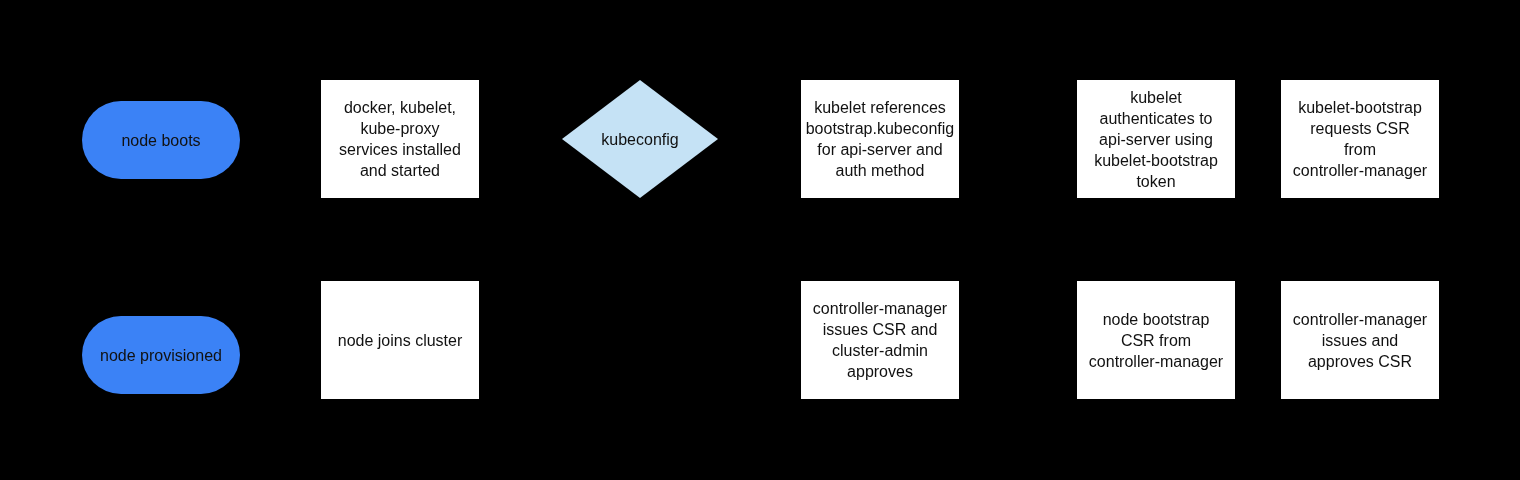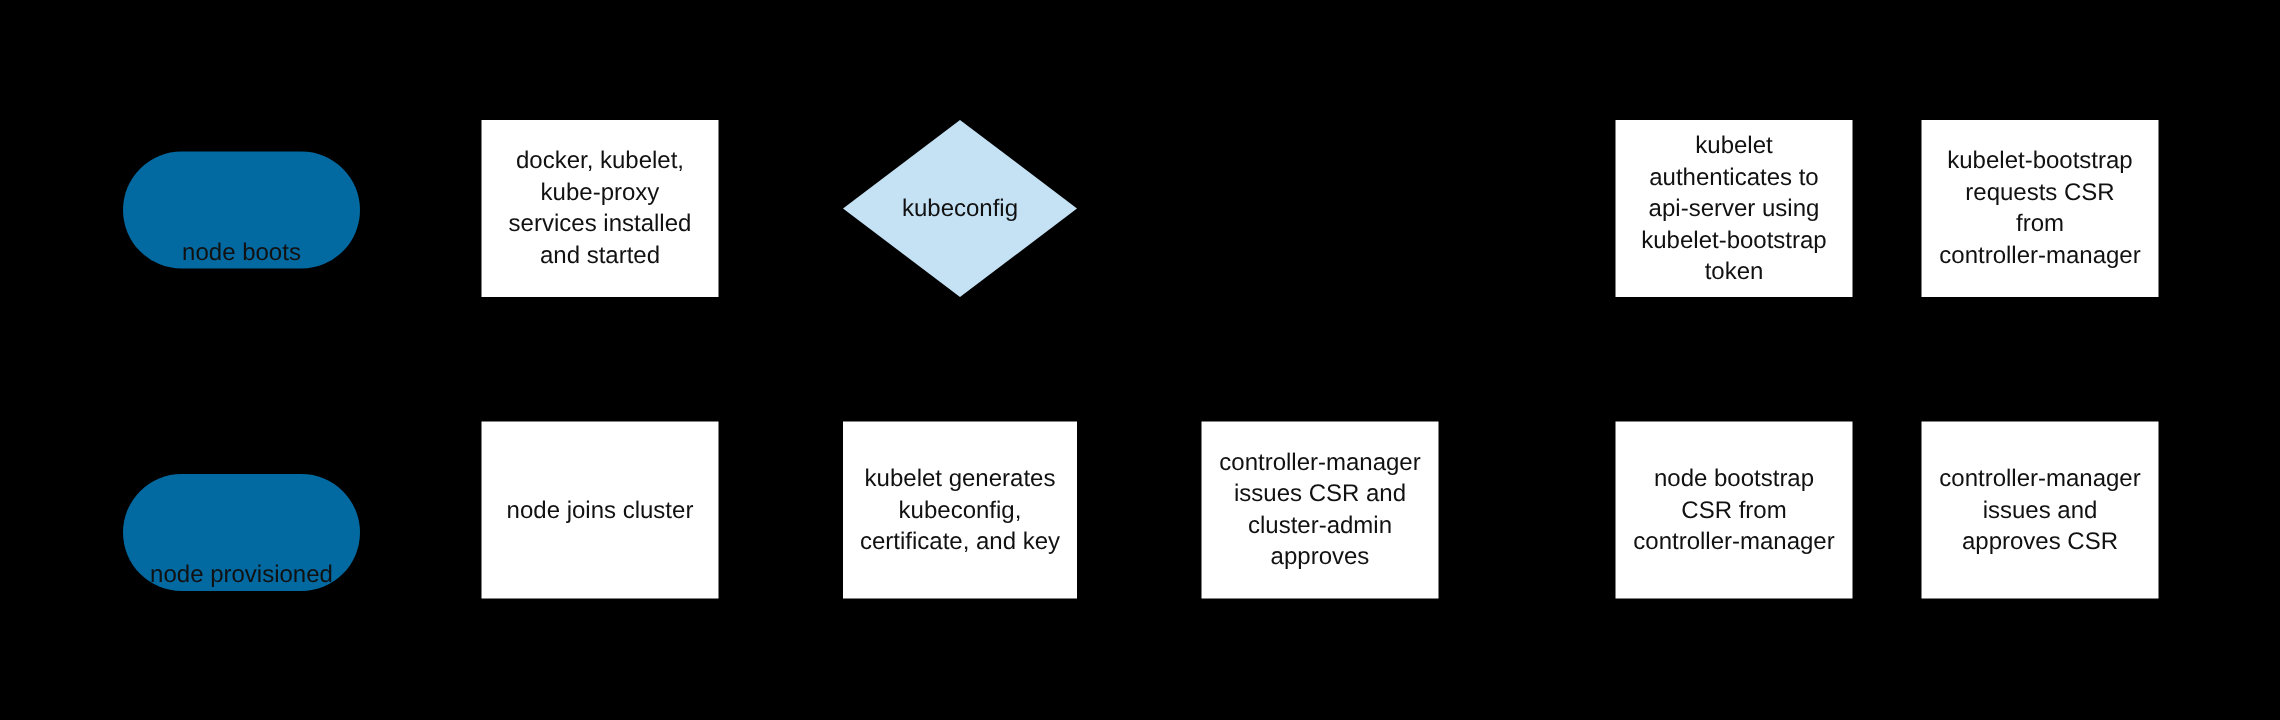--- a/index.html
+++ b/index.html
@@ -24,23 +24,22 @@
     text-align: center;
     font-size: 16px;
     line-height: 21px;
     white-space: pre-line;
   }
   
   .process {
     background: #ffffff;
   }
   .terminal {
-    background: #0369a1;
+    background: #3b82f6;
     border-radius: 39px;
-    align-items: flex-end;
   }
   .decision {
     background: #c5e2f5;
     clip-path: polygon(50% 0%, 100% 50%, 50% 100%, 0% 50%);
   }
   
   .c1 { left: 82px;   width: 158px; }
   .c2 { left: 321px;  width: 158px; }
   .c3 { left: 562px;  width: 156px; }
   .c4 { left: 801px;  width: 158px; }
@@ -65,20 +64,26 @@
     <span>kubeconfig</span>
   </div>
 
   <div class="node process r1 c2">
     <span>docker, kubelet,
 kube-proxy
 services installed
 and started</span>
   </div>
 
+  <div class="node process r1 c4">
+    <span>kubelet references
+bootstrap.kubeconfig
+for api-server and
+auth method</span>
+  </div>
 
   <div class="node process r1 c5">
     <span>kubelet
 authenticates to
 api-server using
 kubelet-bootstrap
 token</span>
   </div>
 
   <div class="node process r1 c6">
@@ -89,25 +94,20 @@
   </div>
 
   <div class="node terminal r2 c1">
     <span>node provisioned</span>
   </div>
 
   <div class="node process r2 c2">
     <span>node joins cluster</span>
   </div>
 
-  <div class="node process r2 c3">
-    <span>kubelet generates
-kubeconfig,
-certificate, and key</span>
-  </div>
 
   <div class="node process r2 c4">
     <span>controller-manager
 issues CSR and
 cluster-admin
 approves</span>
   </div>
 
   <div class="node process r2 c5">
     <span>node bootstrap

